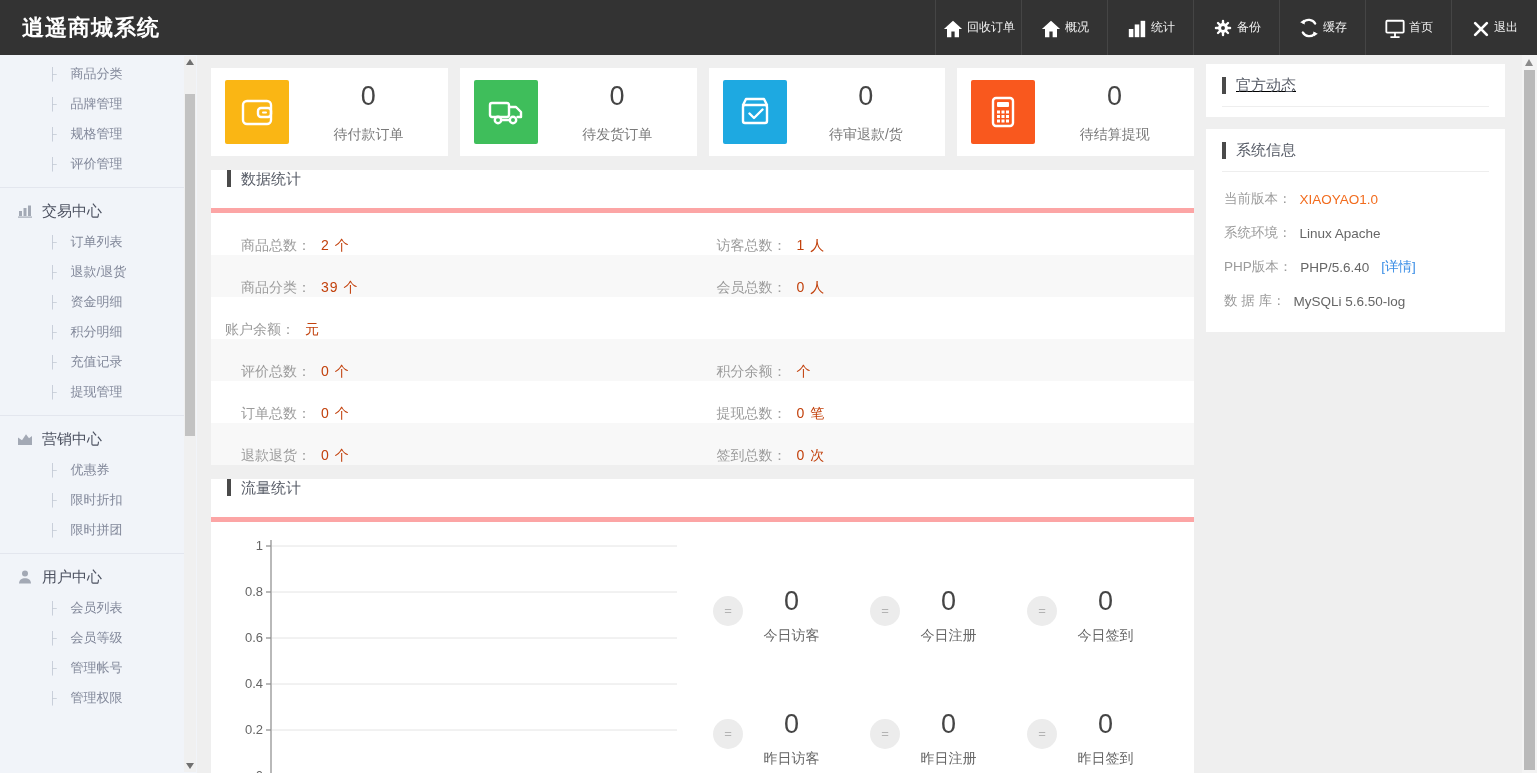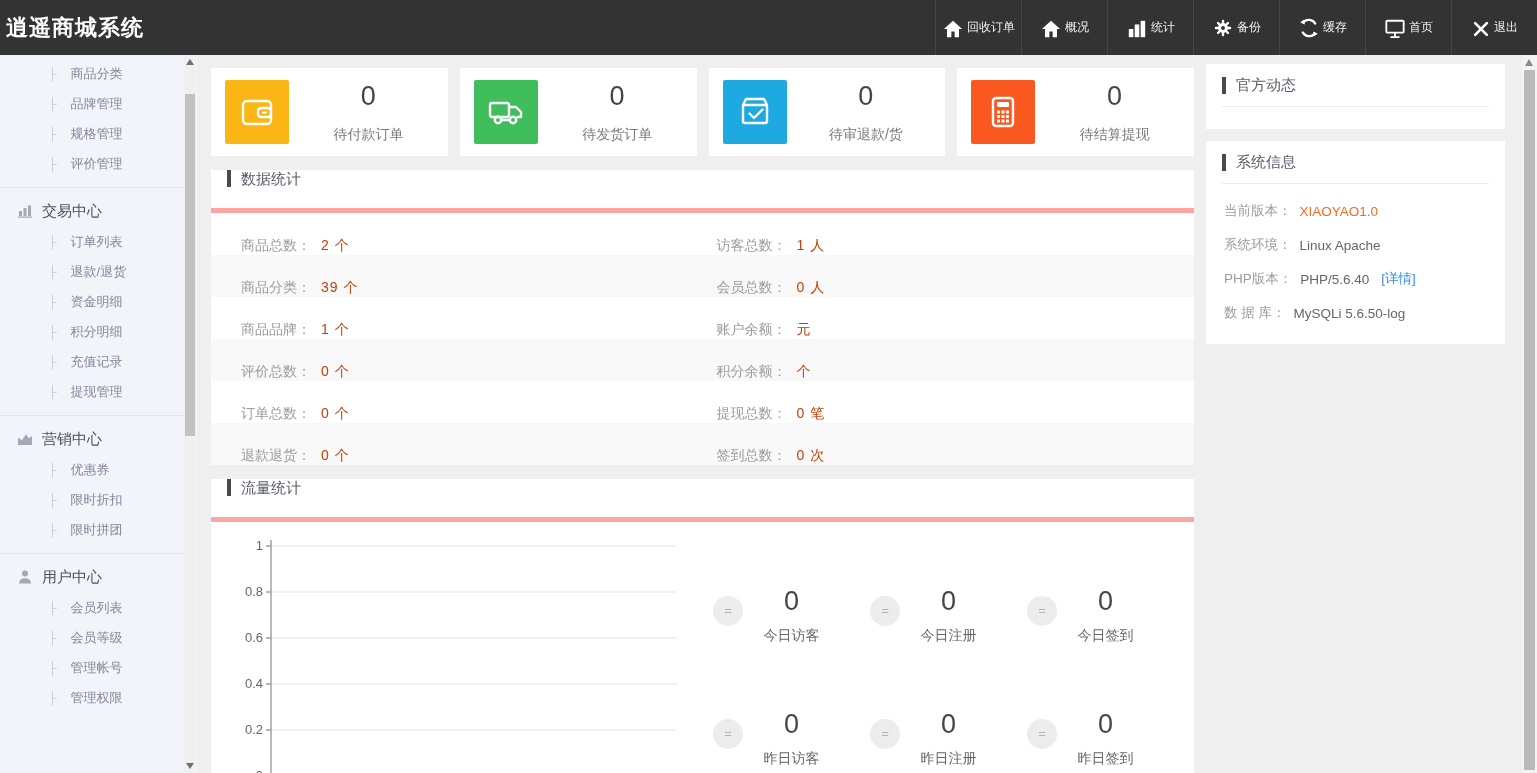--- a/index.html
+++ b/index.html
@@ -1,21 +1,21 @@
 <!DOCTYPE html>
 <html><head>
 <meta charset="utf-8">
 <style>
   * { margin:0; padding:0; box-sizing:border-box; }
   html,body { width:1537px; height:773px; overflow:hidden; }
   body { font-family:"Liberation Sans","DejaVu Sans",sans-serif; background:#efefef; position:relative; }
 
   
   .header { position:absolute; top:0; left:0; width:1537px; height:55px; background:#333333; display:flex; align-items:stretch; z-index:5; }
-  .brand { color:#fff; font-size:22px; line-height:55px; padding-left:6px; letter-spacing:1px; font-weight:bold; }
+  .brand { color:#fff; font-size:22px; line-height:55px; padding-left:22px; letter-spacing:1px; font-weight:bold; }
   .topnav { margin-left:auto; display:flex; }
   .nav-item { width:86px; display:flex; flex-direction:row; align-items:center; justify-content:center; gap:3px; border-left:1px solid #454545; cursor:pointer; }
   .nav-item .nicon { height:22px; display:flex; align-items:flex-end; }
   .nav-label { font-size:12px; color:#f2f2f2; white-space:nowrap; }
 
   
   .sidebar { position:absolute; top:55px; left:0; width:197px; height:718px; background:#f1f4f9; overflow:hidden; }
   .side-menu { padding-top:4px; width:185px; }
   .side-sub { height:30px; display:flex; align-items:center; padding-left:48px; font-size:13px; color:#82889a; cursor:pointer; }
   .side-sub .tick { color:#c3c9d4; margin-right:14px; font-size:12px; }
@@ -56,21 +56,21 @@
   .t-row { display:flex; margin-bottom:64px; }
   .t-cell { flex:1; display:flex; align-items:flex-start; }
   .eq { width:30px; height:30px; border-radius:50%; background:#ececec; color:#b3b3b3; font-size:13px; text-align:center; line-height:30px; margin-top:10px; flex:none; }
   .t-col { flex:1; text-align:center; padding-right:30px; }
   .t-val { font-size:27px; color:#454545; }
   .t-lab { font-size:14px; color:#666; margin-top:10px; }
 
   
   .rightcol { position:absolute; top:55px; left:1206px; width:299px; }
   .panel-sm { background:#fff; }
-  .panel-official { margin-top:9px; padding-bottom:22px; }
+  .panel-official { margin-top:9px; padding-bottom:10px;text-decoration:underline; }
   .p-head-sm { height:43px; display:flex; align-items:center; margin:0 16px; border-bottom:1px solid #eee; }
   .panel-system { margin-top:12px; padding:0 0 14px 0; }
   .sys-rows { padding-top:10px; }
   .sys-row { height:34px; display:flex; align-items:center; padding-left:18px; font-size:13.5px; }
   .sys-label { color:#9b9b9b; white-space:pre; }
   .sys-value { color:#666; margin-left:8px; }
   .sys-value.ver { color:#f26c1e; }
   .sys-link { color:#3a8ee6; margin-left:12px; cursor:pointer; }
 
   
@@ -381,24 +381,20 @@
         <div class="stat-cell l">
             <span class="stat-label">商品分类：</span>
             <span class="stat-value">39 个</span>
           </div>
         <div class="stat-cell r">
             <span class="stat-label">会员总数：</span>
             <span class="stat-value">0 人</span>
           </div>
       </div>
       <div class="stat-row">
-        <div class="stat-cell l">
-            <span class="stat-label">商品品牌：</span>
-            <span class="stat-value">1 个</span>
-          </div>
         <div class="stat-cell r">
             <span class="stat-label">账户余额：</span>
             <span class="stat-value">元</span>
           </div>
       </div>
       <div class="stat-row">
         <div class="stat-cell l">
             <span class="stat-label">评价总数：</span>
             <span class="stat-value">0 个</span>
           </div>

